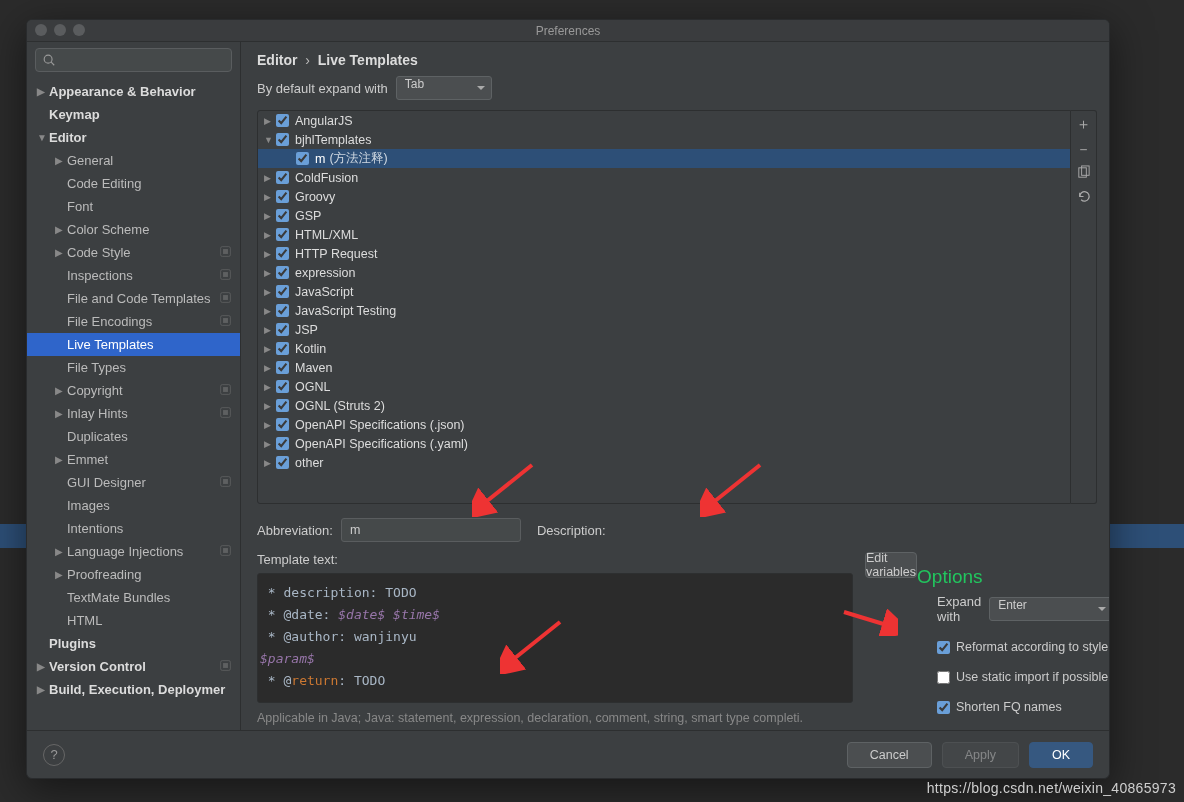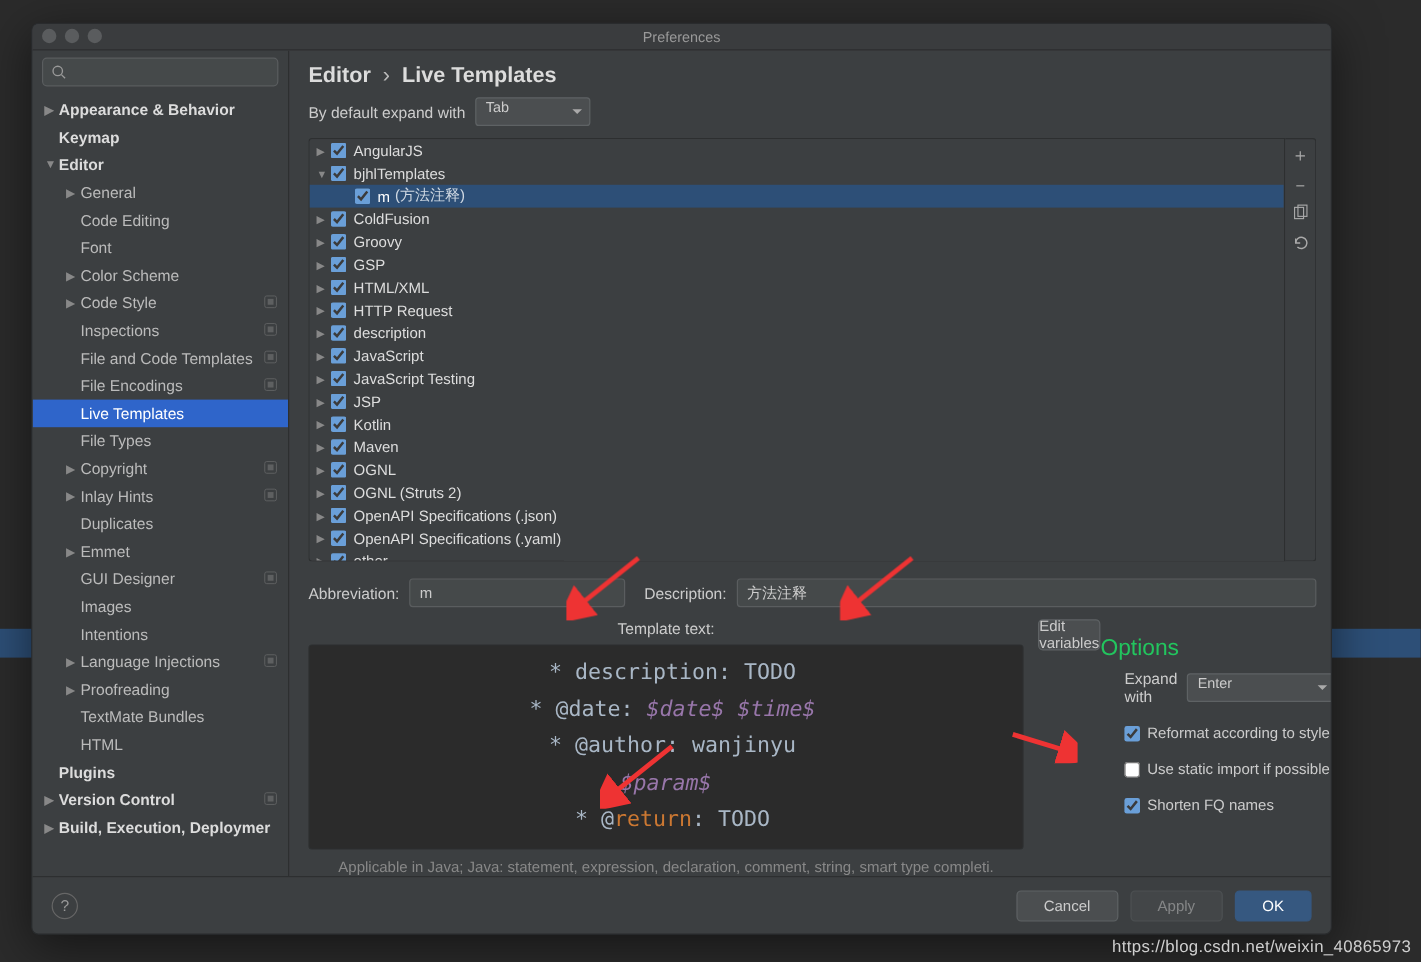--- a/index.html
+++ b/index.html
@@ -75,21 +75,21 @@
   cursor: pointer;
 }
 .node .arrow { width:12px; display:inline-block; color:#888; font-size:10px;}
 .node.bold { font-weight: 600; color:#dcdcdc; }
 .node.sel { background: #2f65ca; color: #fff; }
 .node .badge { margin-left:auto; margin-right:8px; opacity:0.45; }
 .node.d1 { padding-left: 28px; }
 .right {
   flex:1; display:flex; flex-direction:column; padding: 8px 12px 0 16px; overflow:hidden;
 }
-.breadcrumb { color:#bbb; font-size:18px; margin: 2px 0 8px 0; }
+.breadcrumb { color:#bbb; font-size:14px; margin: 2px 0 8px 0; }
 .breadcrumb b { font-weight:600; color:#dcdcdc;}
 .expand-row { display:flex; align-items:center; gap:8px; margin-bottom:10px;}
 .dropdown {
   height:24px; min-width:96px; background:#4b4e50; border:1px solid #5e6264; border-radius:3px;
   display:flex; padding:0 19px 0 8px; color:#ccc; position:relative; font-size:12px;
 }
 .dropdown::after { content:""; position:absolute; right:6px; top:9px; border:4px solid transparent; border-top-color:#aaa;}
 .tmpl-area { display:flex; flex:1; gap:0; overflow:hidden; }
 .tmpl-list {
   flex:1; border:1px solid #2d2f30; border-radius:3px 0 0 3px; overflow:auto; background:#3c3f41;
@@ -109,24 +109,24 @@
 .grp.child .abbr { color:#e6b36e; }
 .grp.child .desc { color:#999; margin-left:4px;}
 .grp.child.sel .abbr{ color:#fff;} .grp.child.sel .desc{color:#cfd8e2;}
 .form-row { display:flex; align-items:center; gap:8px; margin-top:14px;}
 .txtfield {
   height:24px; background:#45494a; border:1px solid #5a5d5f; border-radius:3px; color:#ccc;
   padding:0 8px; font-size:12.5px; flex:0 0 auto;
 }
 .label { color:#ccc; }
 .tmpl-text-row { display:flex; gap:12px; margin-top:10px; }
-.tmpl-text-col { flex:1; display:flex; flex-direction:column;text-align:center; }
+.tmpl-text-col { flex:1; display:flex; flex-direction:column; }
 .code {
   background:#2b2b2b; border:1px solid #2d2f30; border-radius:3px; font-family: Menlo,Consolas,monospace;
-  font-size:18px; color:#a9b7c6; padding:8px 2px; line-height:1.7; margin-top:6px; min-height:130px;
+  font-size:13px; color:#a9b7c6; padding:8px 2px; line-height:1.7; margin-top:6px; min-height:130px;
   white-space: pre;
 }
 .code .kw { color:#cc7832; }
 .code .var { color:#9876aa; font-style:italic;}
 .options-col { width:232px; display:flex; }
 .btn {
   height:26px; background:#4b4e50; border:1px solid #5e6264; border-radius:4px; color:#ccc;
   display:flex; align-items:center; justify-content:center; cursor:pointer; font-size:12.5px;
 }
 .btn.primary { background:#365880; border-color:#365880; color:#fff; }
@@ -374,21 +374,21 @@
               <span>HTML/XML</span>
             </div>
             <div class="grp">
               <span class="arrow">▶</span>
               <input type="checkbox" checked="" style="">
               <span>HTTP Request</span>
             </div>
             <div class="grp">
               <span class="arrow">▶</span>
               <input type="checkbox" checked="" style="">
-              <span>description</span>
+              <span>expression</span>
             </div>
             <div class="grp">
               <span class="arrow">▶</span>
               <input type="checkbox" checked="" style="">
               <span>JavaScript</span>
             </div>
             <div class="grp">
               <span class="arrow">▶</span>
               <input type="checkbox" checked="" style="">
               <span>JavaScript Testing</span>
@@ -449,21 +449,20 @@
                 <path d="M4 4v4h4" fill="none" stroke="#aaa" stroke-width="1.3"></path>
               </svg>
           </span>
         </div>
       </div>
 
       <div class="form-row">
         <span class="label">Abbreviation:</span>
         <input class="txtfield" style="width: 180px;" value="m">
         <span class="label" style="margin-left:8px">Description:</span>
-        <input class="txtfield" style="flex: 1 1 0%;" value="方法注释">
       </div>
 
       <div class="tmpl-text-row">
         <div class="tmpl-text-col">
           <span class="label">Template text:</span>
           <div class="code"><span> * description: TODO</span>
 <span> * @date: </span><span class="var">$date$ $time$</span>
 <span> * @author: wanjinyu</span>
 <span class="var">$param$</span>
 <span> * @</span><span class="kw">return</span><span>: TODO</span></div>

